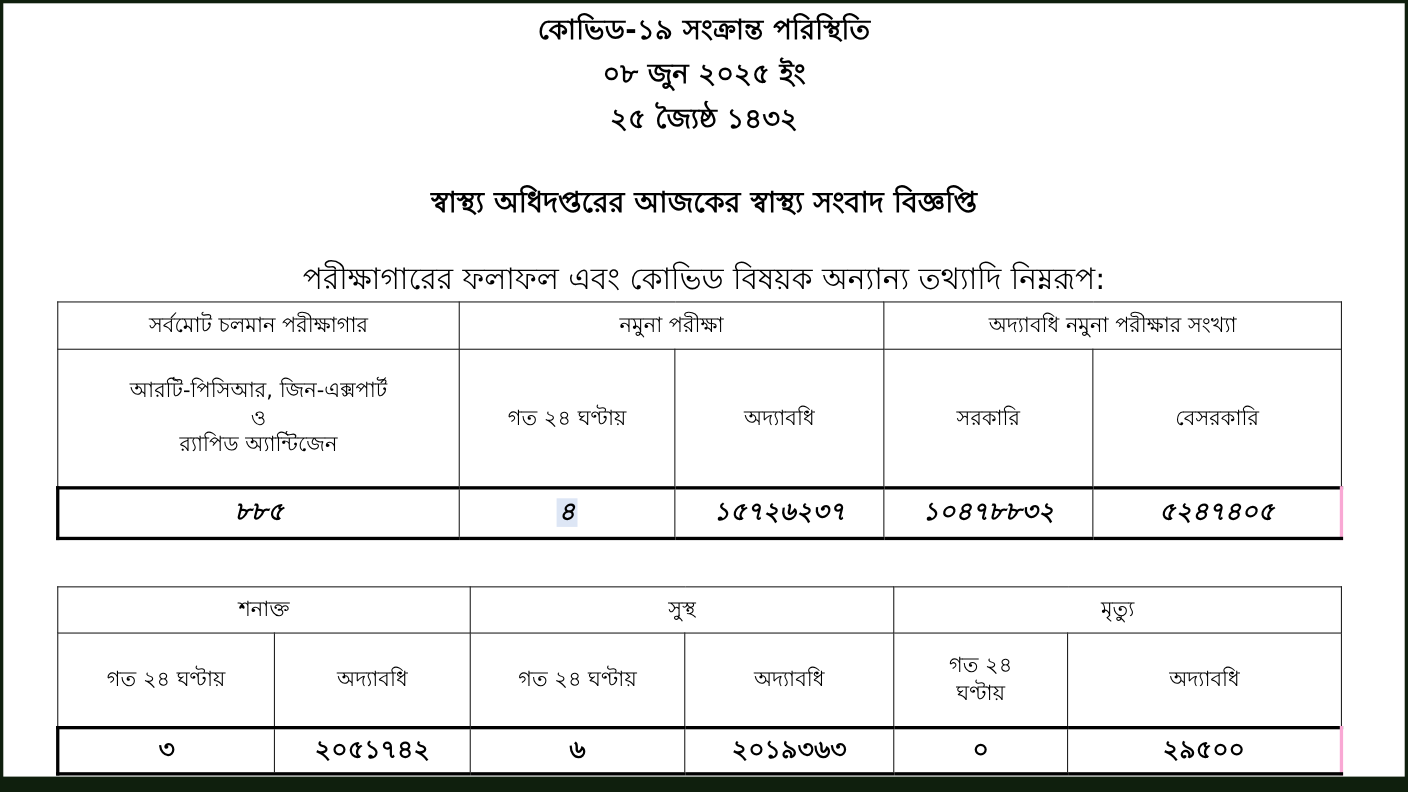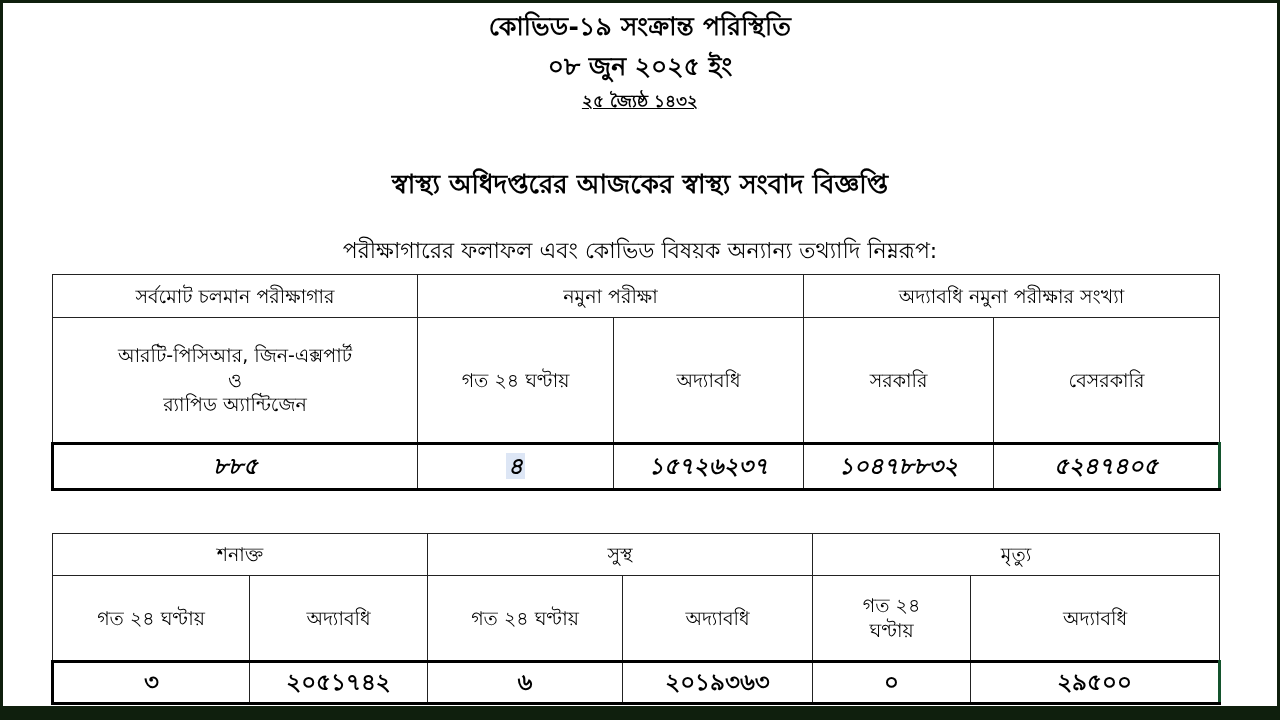--- a/index.html
+++ b/index.html
@@ -15,46 +15,46 @@
       left: 3px; top: 3px; width: 1274px; height: 703px;
       background: #ffffff;
     }
     .heading {
       position: absolute; left: 0; width: 100%;
       text-align: center; font-weight: bold; color: #000;
       white-space: nowrap;
     }
     .h1 { top: 4px;  font-size: 25px; letter-spacing: 0.2px; }
     .h2 { top: 44px; font-size: 25px; }
-    .h3 { top: 85px; font-size: 17px; text-decoration: underline; }
+    .h3 { top: 85px; font-size: 25px; }
     .h4 { top: 127px; font-size: 21px; }
     .h5 { top: 161px; font-size: 26px; }
     .subtitle {
       position: absolute; top: 230px; left: 0; width: 100%;
-      text-align: center; font-size: 22px; white-space: nowrap;
+      text-align: center; font-size: 27px; white-space: nowrap;
     }
     table.grid {
       position: absolute;
       border-collapse: collapse;
       table-layout: fixed;
     }
     table.grid td {
       border: 1.5px solid #222;
       text-align: center; vertical-align: middle;
       font-size: 19px; padding: 0;
       line-height: 1.3;
       overflow: hidden;
     }
     table.grid tr.data td {
       border-top: 3px solid #000;
       border-bottom: 3px solid #000;
       font-size: 23px; font-weight: bold;
     }
     table.grid tr.data td:first-child { border-left: 3px solid #000; }
-    table.grid tr.data td:last-child { border-right: 3px solid #14532d; }
+    table.grid tr.data td:last-child { border-right: 3px solid #f9a8d4; }
     #t1 { left: 48px; top: 271px; width: 1167px; }
     #t1 tr.r1 { height: 43px; }
     #t1 tr.r2 { height: 126px; }
     #t1 tr.r3 { height: 46px; font-style: italic; }
     #t2 { left: 48px; top: 530px; width: 1167px; }
     #t2 tr.r1 { height: 42px; }
     #t2 tr.r2 { height: 86px; }
     #t2 tr.r3 { height: 42px; }
     .selected { background: #dde6f5; padding: 0 2px; }
   </style>

